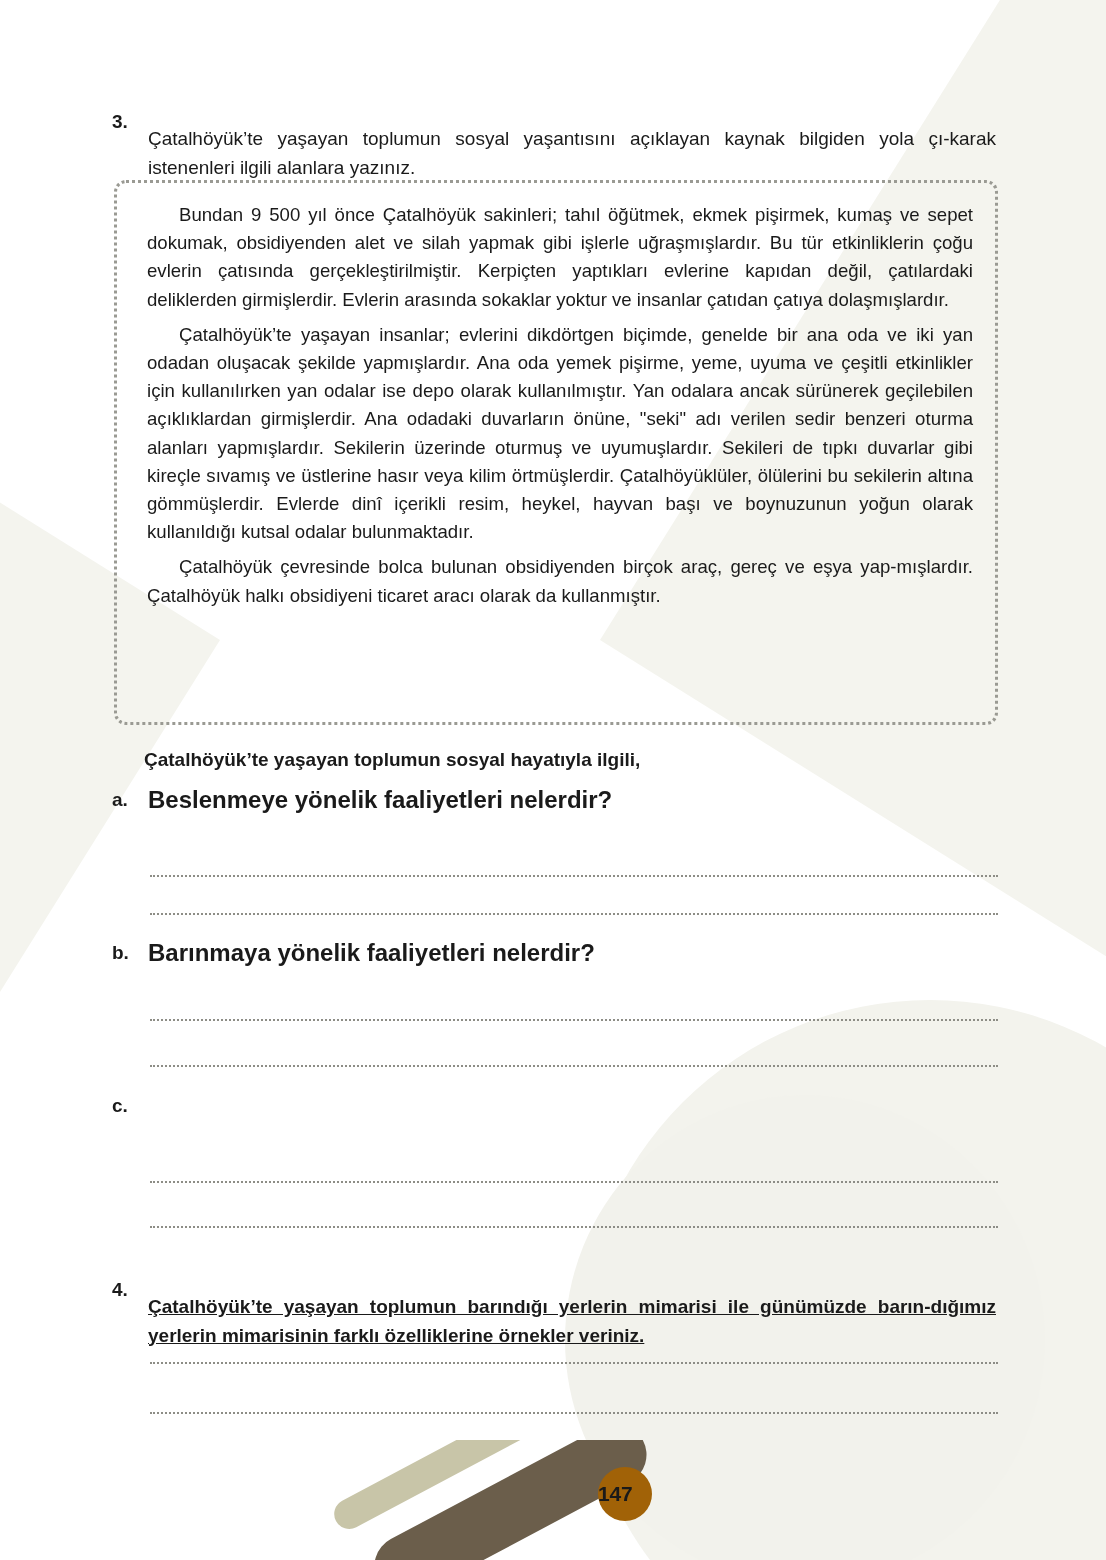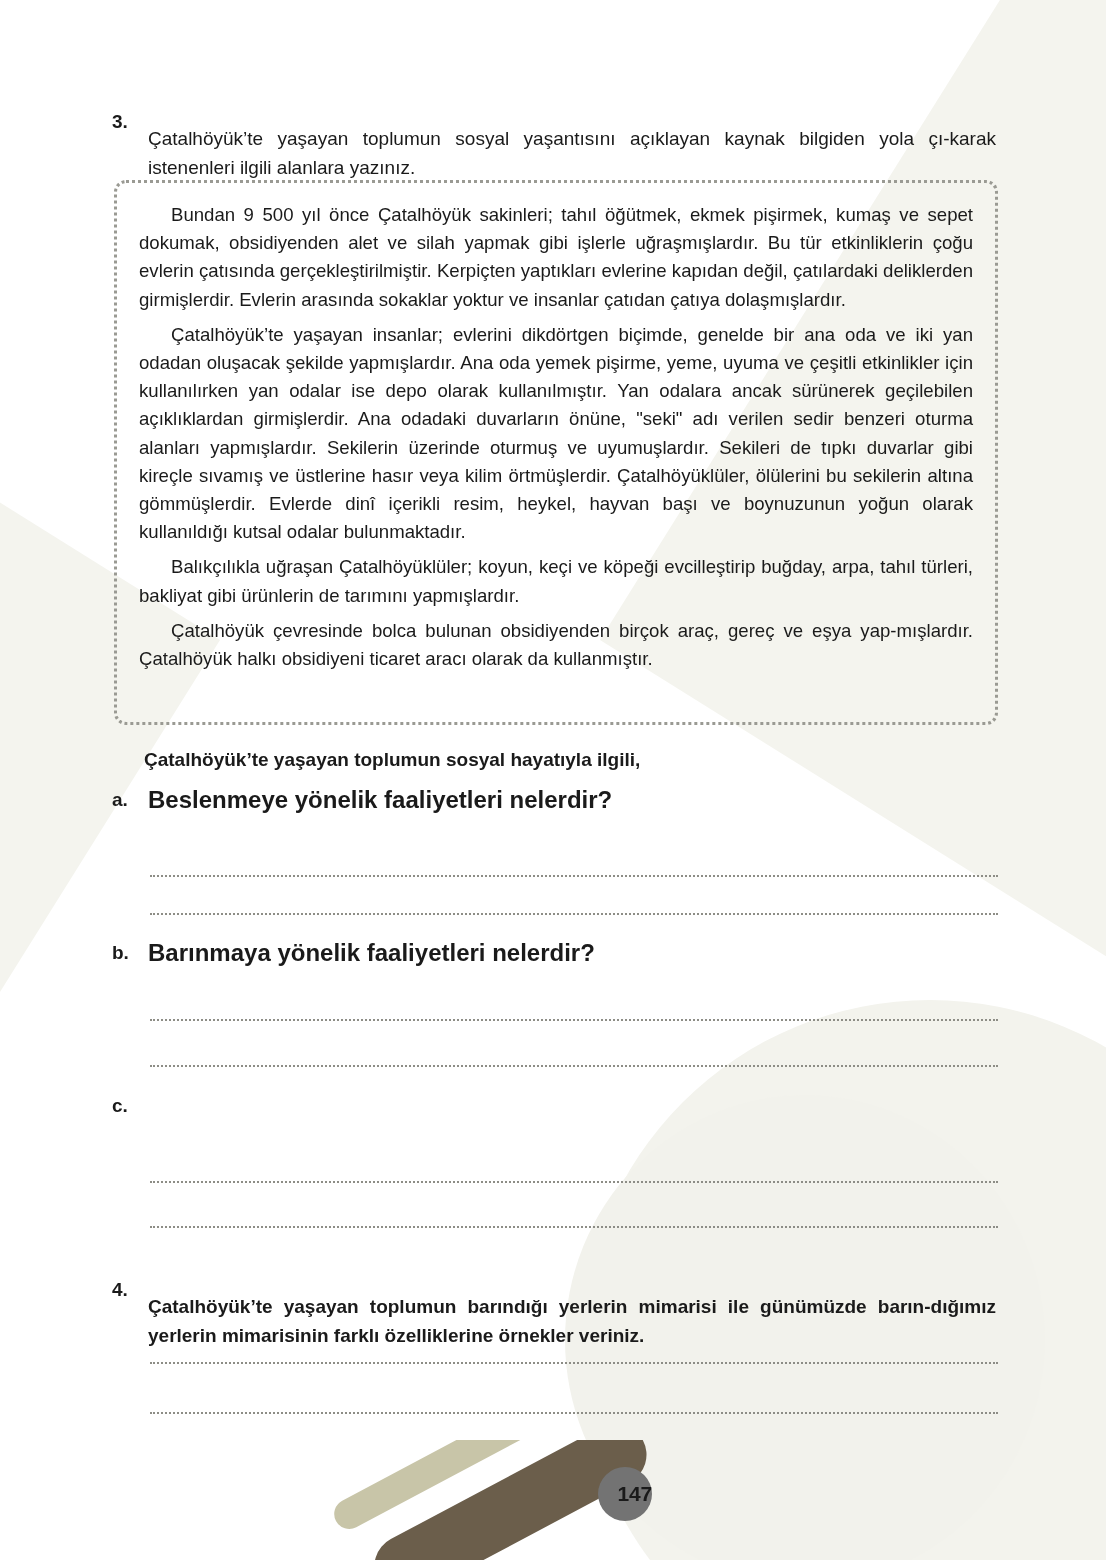--- a/index.html
+++ b/index.html
@@ -81,40 +81,40 @@
     width: 36px;
     flex: 0 0 36px;
     line-height: 28.5px;
   }
   .q-text {
     font-size: 19px;
     line-height: 28.5px;
     text-align: justify;
     margin-top: 17px;
   }
-  .q-text.bold { font-weight: bold; }
+  .q-text.bold { font-weight: bold; text-decoration: underline; }
 
   
   .source-box {
     position: absolute;
     left: 114px;
     top: 180px;
     width: 884px;
     height: 545px;
     box-sizing: border-box;
     border: 3px dotted #9a9a93;
     border-radius: 12px;
     padding: 18px 22px 0 22px;
   }
   .source-p {
     font-size: 18.6px;
     line-height: 28.2px;
     text-align: justify;
     text-indent: 32px;
-    margin: 0 0 7px 0;
+    margin: 0 0 7px 8px;
     hyphens: manual;
   }
   .source-p:last-child { margin-bottom: 0; }
 
   
   .sub-head {
     position: absolute;
     left: 144px;
     font-size: 19px;
     font-weight: bold;
@@ -179,24 +179,24 @@
     transform: rotate(-28deg);
     transform-origin: 0 50%;
   }
   .page-badge {
     position: absolute;
     left: 598px;
     top: 1467px;
     width: 54px;
     height: 54px;
     border-radius: 50%;
-    background: #737373;
+    background: #a16207;
     display: flex;
     align-items: center;
-    justify-content: flex-end;
+    justify-content: flex-start;
   }
   .page-badge span {
     font-size: 21px;
     font-weight: bold;
     color: #1a1a1a;
     letter-spacing: -0.2px;
   }
 </style>
 </head>
 <body>
@@ -213,21 +213,20 @@
   <div class="content">
 
     <div class="q-block" style="left:112px; top:108px; width:890px;">
       <div class="q-num">3.</div>
       <div class="q-text" style="width:848px;">Çatalhöyük’te yaşayan toplumun sosyal yaşantısını açıklayan kaynak bilgiden yola çı-karak istenenleri ilgili alanlara yazınız.</div>
     </div>
 
     <div class="source-box">
       <p class="source-p">Bundan 9 500 yıl önce Çatalhöyük sakinleri; tahıl öğütmek, ekmek pişirmek, kumaş ve sepet dokumak, obsidiyenden alet ve silah yapmak gibi işlerle uğraşmışlardır. Bu tür etkinliklerin çoğu evlerin çatısında gerçekleştirilmiştir. Kerpiçten yaptıkları evlerine kapıdan değil, çatılardaki deliklerden girmişlerdir. Evlerin arasında sokaklar yoktur ve insanlar çatıdan çatıya dolaşmışlardır.</p>
       <p class="source-p">Çatalhöyük’te yaşayan insanlar; evlerini dikdörtgen biçimde, genelde bir ana oda ve iki yan odadan oluşacak şekilde yapmışlardır. Ana oda yemek pişirme, yeme, uyuma ve çeşitli etkinlikler için kullanılırken yan odalar ise depo olarak kullanılmıştır. Yan odalara ancak sürünerek geçilebilen açıklıklardan girmişlerdir. Ana odadaki duvarların önüne, "seki" adı verilen sedir benzeri oturma alanları yapmışlardır. Sekilerin üzerinde oturmuş ve uyumuşlardır. Sekileri de tıpkı duvarlar gibi kireçle sıvamış ve üstlerine hasır veya kilim örtmüşlerdir. Çatalhöyüklüler, ölülerini bu sekilerin altına gömmüşlerdir. Evlerde dinî içerikli resim, heykel, hayvan başı ve boynuzunun yoğun olarak kullanıldığı kutsal odalar bulunmaktadır.</p>
-      <p class="source-p">Balıkçılıkla uğraşan Çatalhöyüklüler; koyun, keçi ve köpeği evcilleştirip buğday, arpa, tahıl türleri, bakliyat gibi ürünlerin de tarımını yapmışlardır.</p>
       <p class="source-p">Çatalhöyük çevresinde bolca bulunan obsidiyenden birçok araç, gereç ve eşya yap-mışlardır. Çatalhöyük halkı obsidiyeni ticaret aracı olarak da kullanmıştır.</p>
     </div>
 
     <div class="sub-head" style="top:746px;">Çatalhöyük’te yaşayan toplumun sosyal hayatıyla ilgili,</div>
 
     <div class="sub-q" style="top:786px;">
       <div class="sub-letter">a.</div>
       <div class="sub-label">Beslenmeye yönelik faaliyetleri nelerdir?</div>
     </div>
     <div class="answer-line" style="top:875px;"></div>

